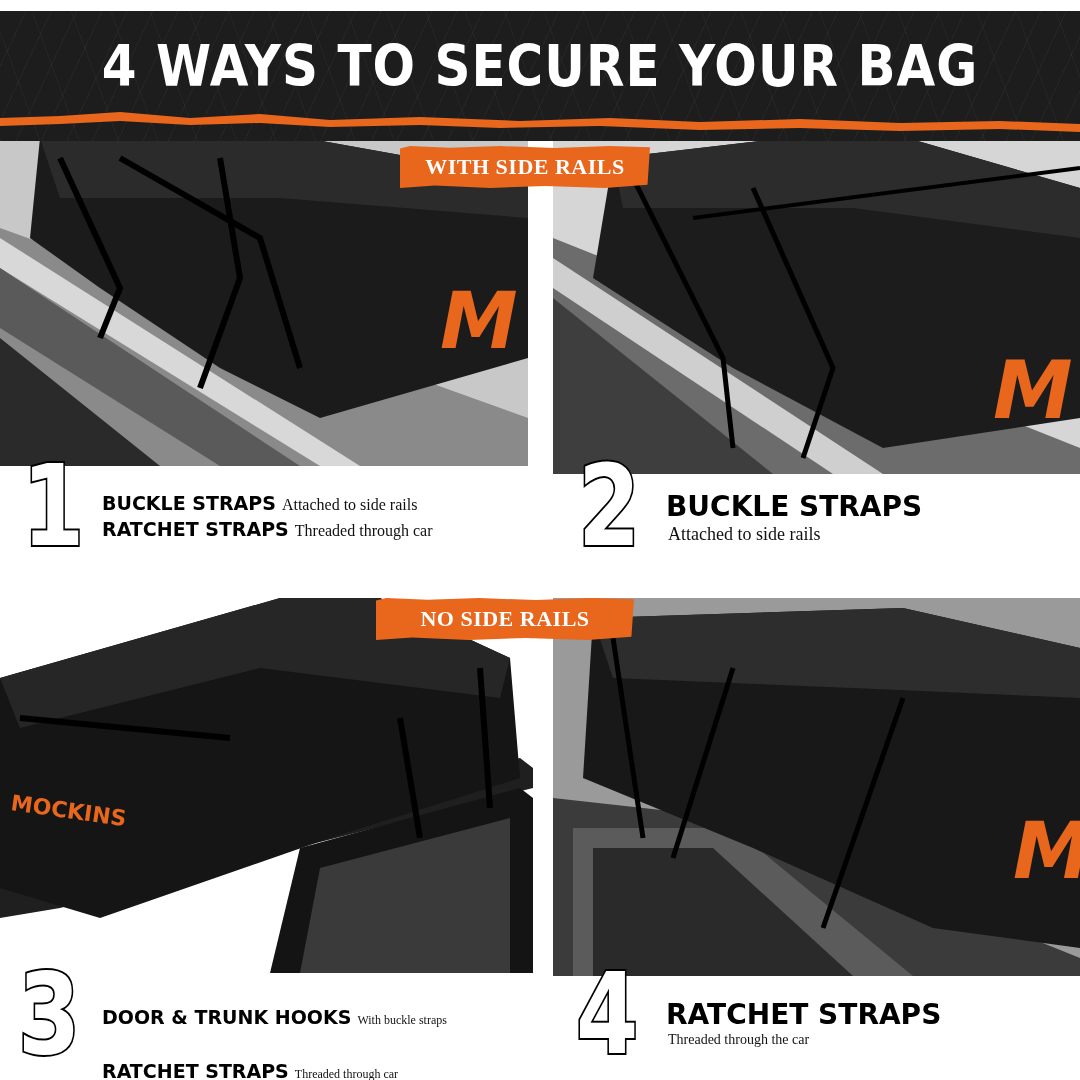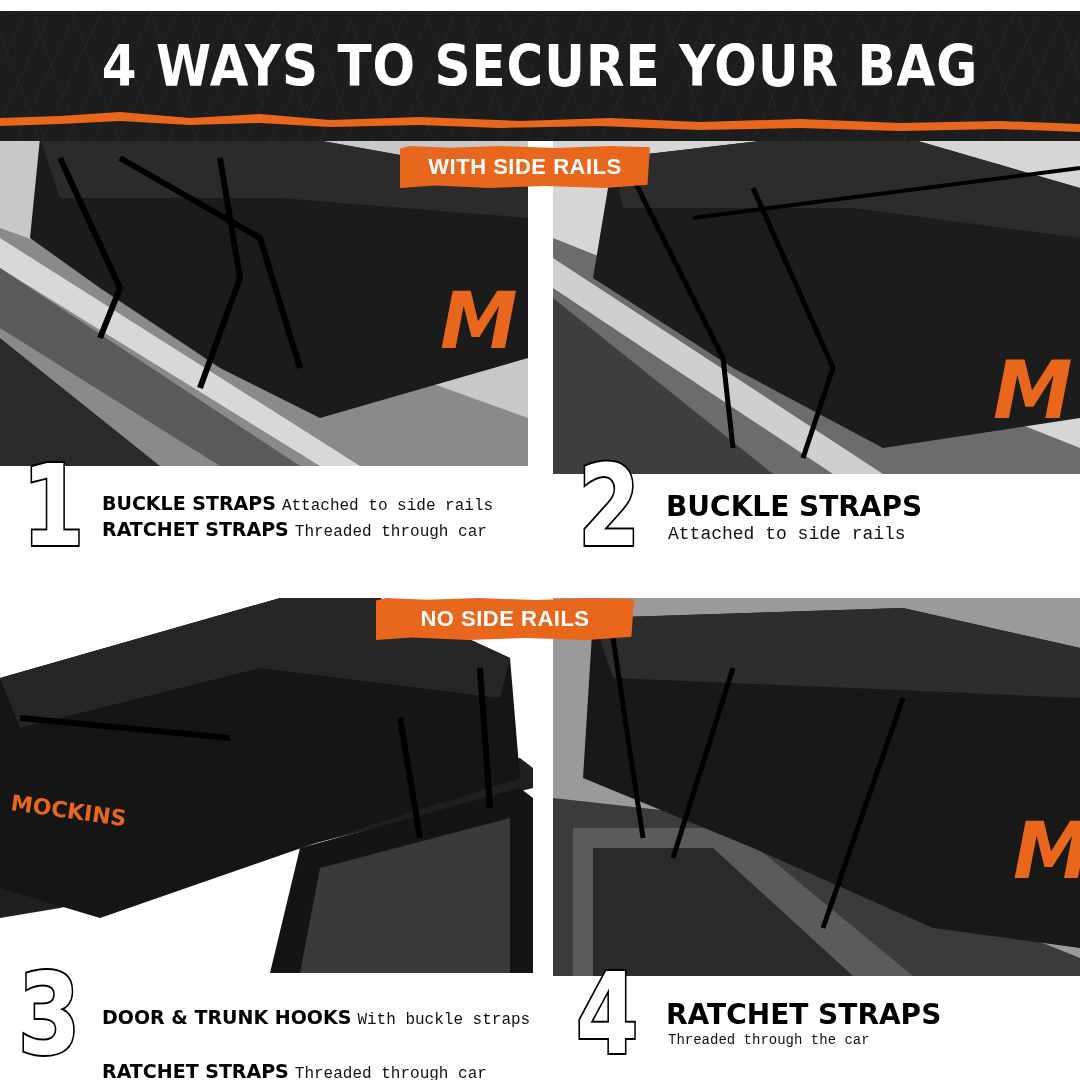--- a/index.html
+++ b/index.html
@@ -35,21 +35,21 @@
   .panel-1 { left: 0; top: 118px; width: 528px; height: 348px; }
   .panel-2 { left: 553px; top: 118px; width: 527px; height: 356px; }
   .panel-3 { left: 0; top: 588px; width: 533px; height: 385px; background: #ffffff; }
   .panel-4 { left: 553px; top: 598px; width: 527px; height: 378px; }
 
   .photo-svg { position: absolute; left: 0; top: 0; width: 100%; height: 100%; }
 
   
   .badge {
     position: absolute; background: #e8671c; color: #fff;
-    font-family: Liberation Sans, sans-serif; font-weight: bold;
+    font-family: Liberation Serif, serif; font-weight: bold;
     font-size: 22px; text-align: center; z-index: 6;
     clip-path: polygon(0 6%, 4% 0, 20% 4%, 40% 0, 62% 5%, 84% 0, 100% 3%, 99% 92%, 82% 100%, 58% 95%, 36% 100%, 14% 94%, 0 100%);
     letter-spacing: 0.5px;
   }
   .badge-with { left: 400px; top: 146px; width: 250px; height: 42px; line-height: 42px; }
   .badge-no { left: 376px; top: 598px; width: 258px; height: 42px; line-height: 42px; }
 
   
   .caption {
     position: absolute; z-index: 5; display: flex; align-items: flex-start;
@@ -59,40 +59,40 @@
     color: #ffffff; -webkit-text-stroke: 4px #000; paint-order: stroke fill;
     transform: scaleX(0.8); transform-origin: left top;
   }
   .cap-lines { display: flex; flex-direction: column; }
   .cap-row { display: flex; align-items: baseline; white-space: nowrap; }
   .cap-bold {
     font-family: "DejaVu Sans", sans-serif; font-weight: bold; color: #000;
     letter-spacing: 0px;
   }
   .cap-light {
-    font-family: Liberation Mono, monospace; color: #111; margin-left: 6px;
+    font-family: Liberation Serif, serif; color: #111; margin-left: 6px;
   }
 
   .caption-1 { left: 22px; top: 450px; }
   .caption-1 .big-num { margin-top: 0; }
   .caption-1 .cap-lines { position: absolute; left: 80px; top: 42px; }
   .caption-1 .cap-bold { font-size: 19px; }
   .caption-1 .cap-light { font-size: 16px; }
   .caption-1 .cap-row { height: 26px; }
 
   .caption-2 { left: 578px; top: 450px; }
   .caption-2 .cap-lines { position: absolute; left: 88px; top: 40px; }
   .caption-2 .cap-bold { font-size: 28px; }
   .caption-2 .cap-light { font-size: 18px; margin-left: 2px; }
   .caption-2 .cap-row { height: 34px; }
 
   .caption-3 { left: 18px; top: 958px; }
   .caption-3 .cap-lines { position: absolute; left: 84px; top: 48px; gap: 28px; }
   .caption-3 .cap-bold { font-size: 19px; }
-  .caption-3 .cap-light { font-size: 16px; }
+  .caption-3 .cap-light { font-size: 12px; }
   .caption-3 .cap-row { height: 26px; }
 
   .caption-4 { left: 576px; top: 958px; }
   .caption-4 .cap-lines { position: absolute; left: 90px; top: 40px; }
   .caption-4 .cap-bold { font-size: 28px; }
   .caption-4 .cap-light { font-size: 14px; margin-left: 2px; }
   .caption-4 .cap-row { height: 34px; }
 </style>
 </head>
 <body>

